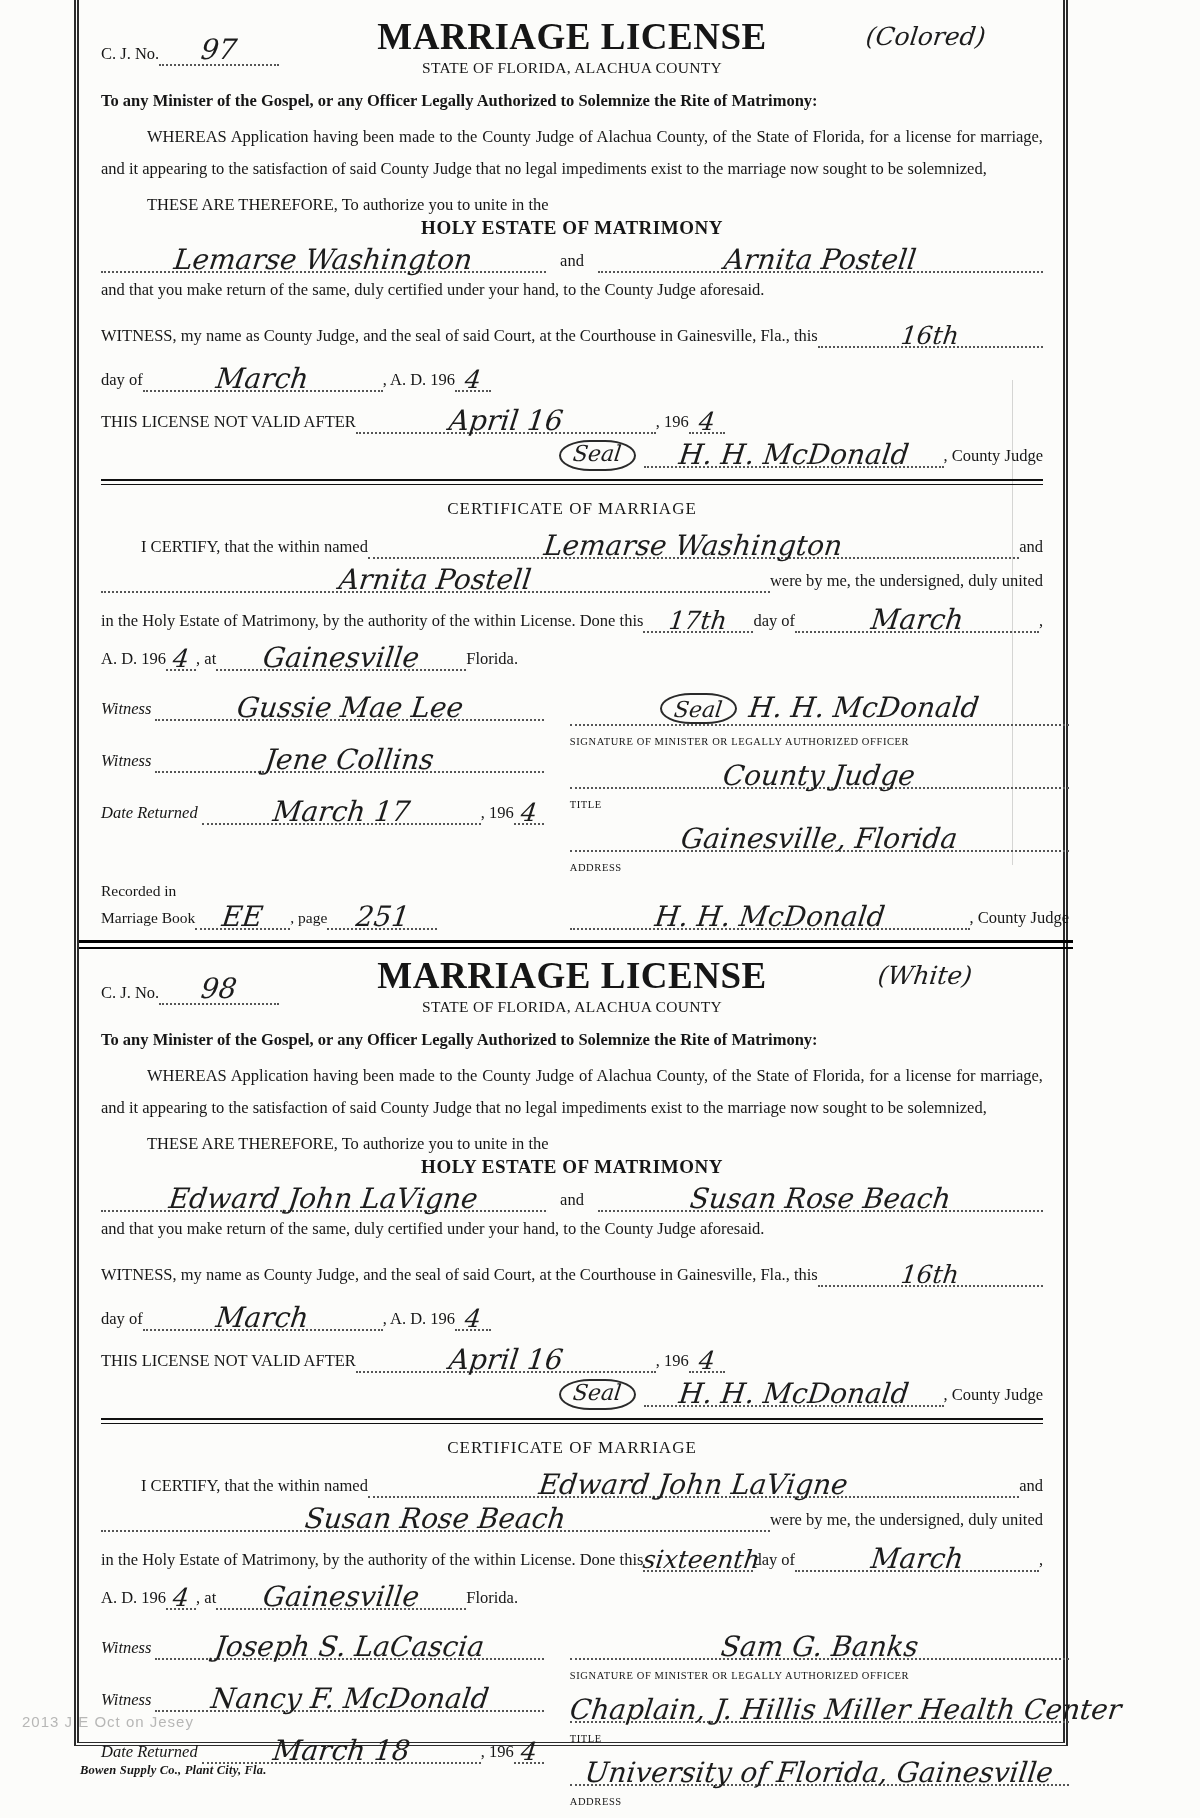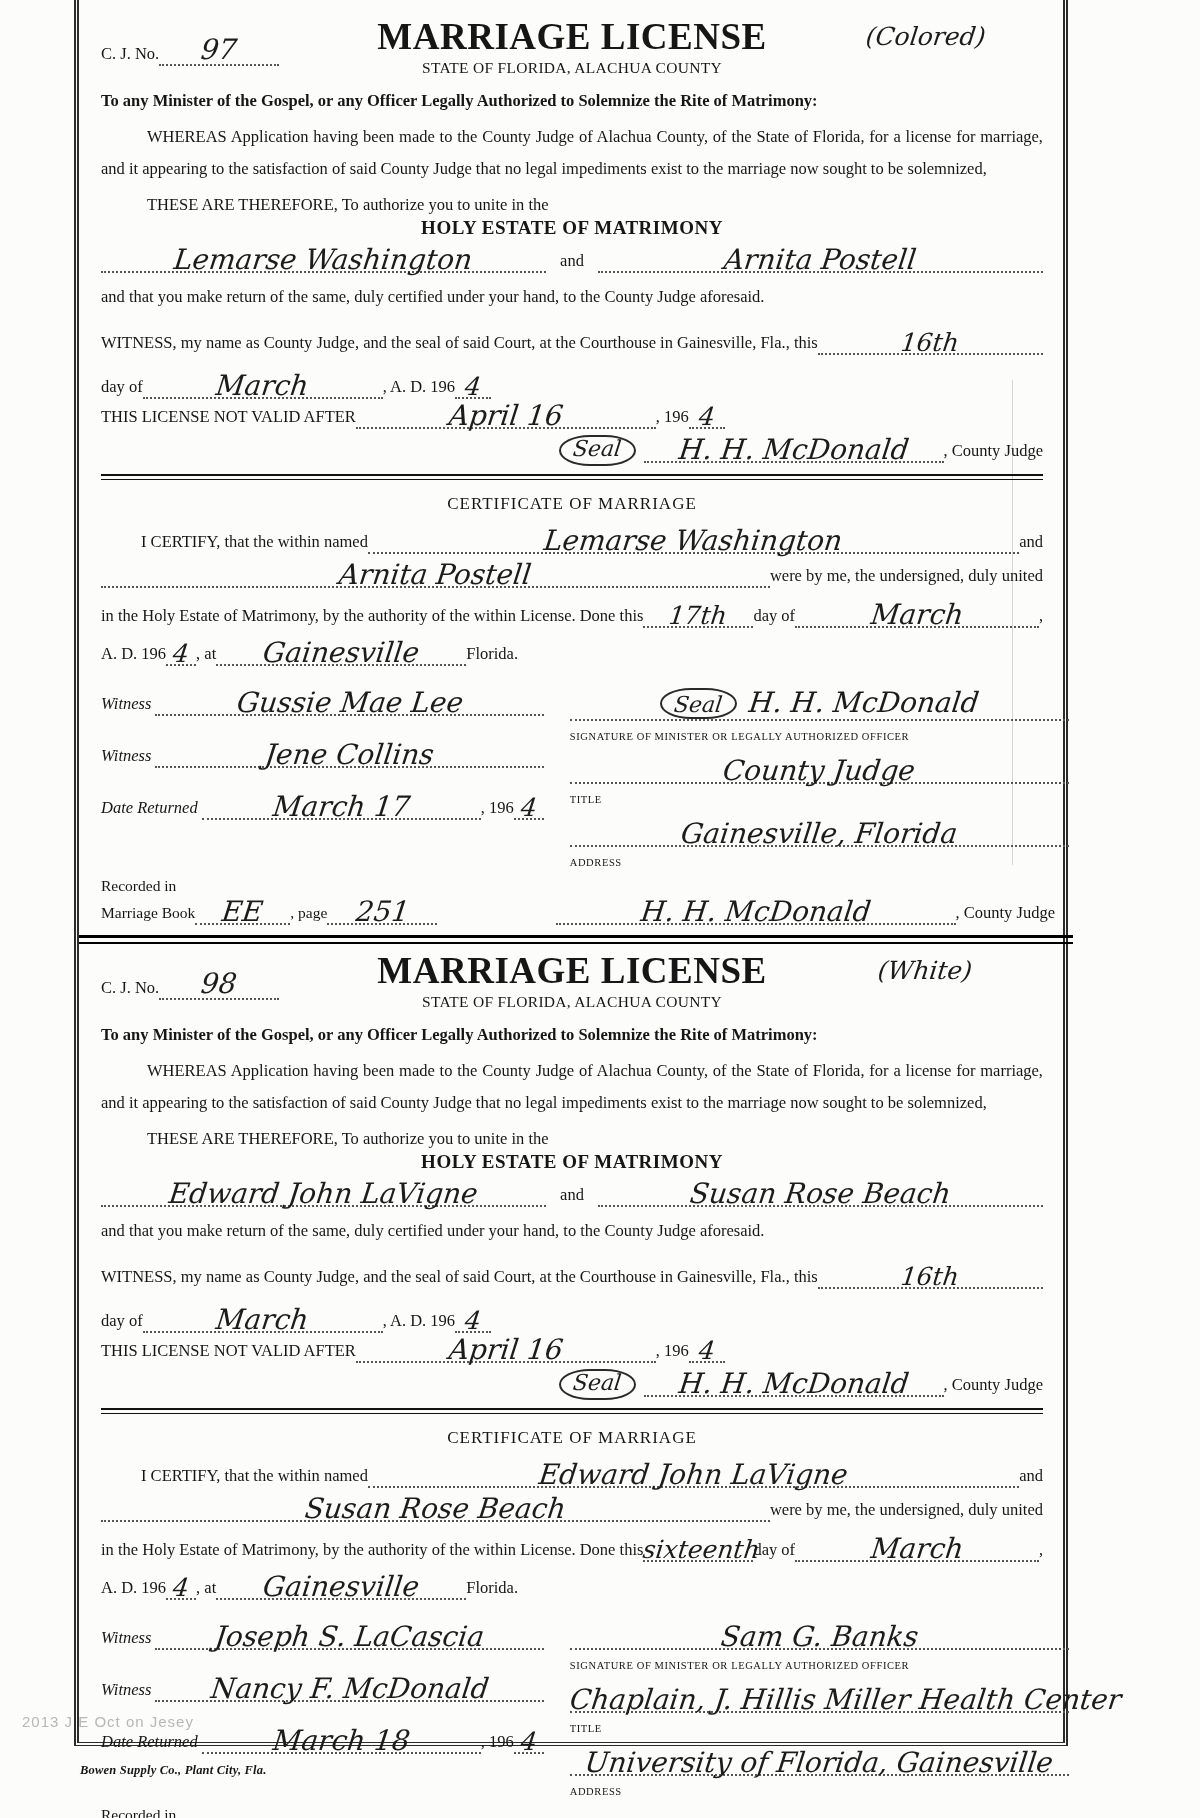--- a/index.html
+++ b/index.html
@@ -34,24 +34,24 @@
   .doc-title{font-size:37px;font-weight:bold;letter-spacing:.5px;text-align:center;margin:0;line-height:1.05;}
   .doc-sub{text-align:center;font-size:15.5px;letter-spacing:.3px;margin-top:2px;}
   .race{margin-top:6px;text-align:center;}
   
   .toline{margin-top:14px;font-weight:bold;}
   .para{margin:10px 0 0 0;text-align:justify;line-height:32px;text-indent:46px;}
   .these{margin-top:10px;text-indent:46px;}
   .holy{margin-top:2px;text-align:center;font-weight:bold;font-size:19px;letter-spacing:.5px;}
   .names{margin-top:4px;}
   .names .and{margin:0 14px;}
-  .returnline{margin-top:14px;}
+  .returnline{margin-top:7px;}
   .witnessline{margin-top:20px;}
   .dayof{margin-top:14px;}
-  .notvalid{}
+  .notvalid{margin-top:12px;}
   .sealrow{margin-top:4px;justify-content:flex-end;}
   .seal-oval{
     display:inline-block;border:2px solid #2a2a2a;border-radius:50%/62%;
     padding:1px 12px 3px 12px;margin-right:8px;
   }
   .rule-double{height:3px;border-top:2px solid #111;border-bottom:1px solid #111;margin-top:8px;}
   .rule-thick{height:4px;border-top:3px solid #000;border-bottom:2px solid #000;margin:10px 0 0 -22px;width:994px;}
   
   .certtitle{margin-top:14px;text-align:center;font-size:17px;letter-spacing:1px;}
   .certify{margin-top:10px;}
@@ -63,21 +63,21 @@
   .wblock{display:grid;grid-template-columns:47% 53%;column-gap:26px;margin-top:20px;row-gap:0;}
   .wleft .row{margin-bottom:0;}
   .wrow{margin-top:0;}
   .wlabel{white-space:nowrap;margin-right:4px;font-style:italic;}
   .sigcell{margin-bottom:0;}
   .sigline{border-bottom:2px dotted #555;text-align:center;}
   .sigline .hw{position:relative;top:3px;}
   .caption{font-size:10.5px;letter-spacing:.6px;text-align:left;margin-top:10px;}
   .wspacer{height:22px;}
   
-  .recblock{display:grid;grid-template-columns:47% 53%;column-gap:12px;margin-top:8px;align-items:end;}
+  .recblock{display:grid;grid-template-columns:47% 53%;column-gap:26px;margin-top:8px;align-items:end;}
   .reclabel{font-size:15.5px;line-height:1.25;}
   .recrow{display:flex;align-items:baseline;}
   
   .printer{position:absolute;left:80px;bottom:40px;font-size:12.5px;font-weight:bold;letter-spacing:.2px;font-style:italic;}
   .watermark{
     position:absolute;left:22px;top:1713px;font-family:"Liberation Sans",sans-serif;
     font-size:15px;color:rgba(125,125,125,.55);letter-spacing:1px;
   }
 </style>
 </head>

